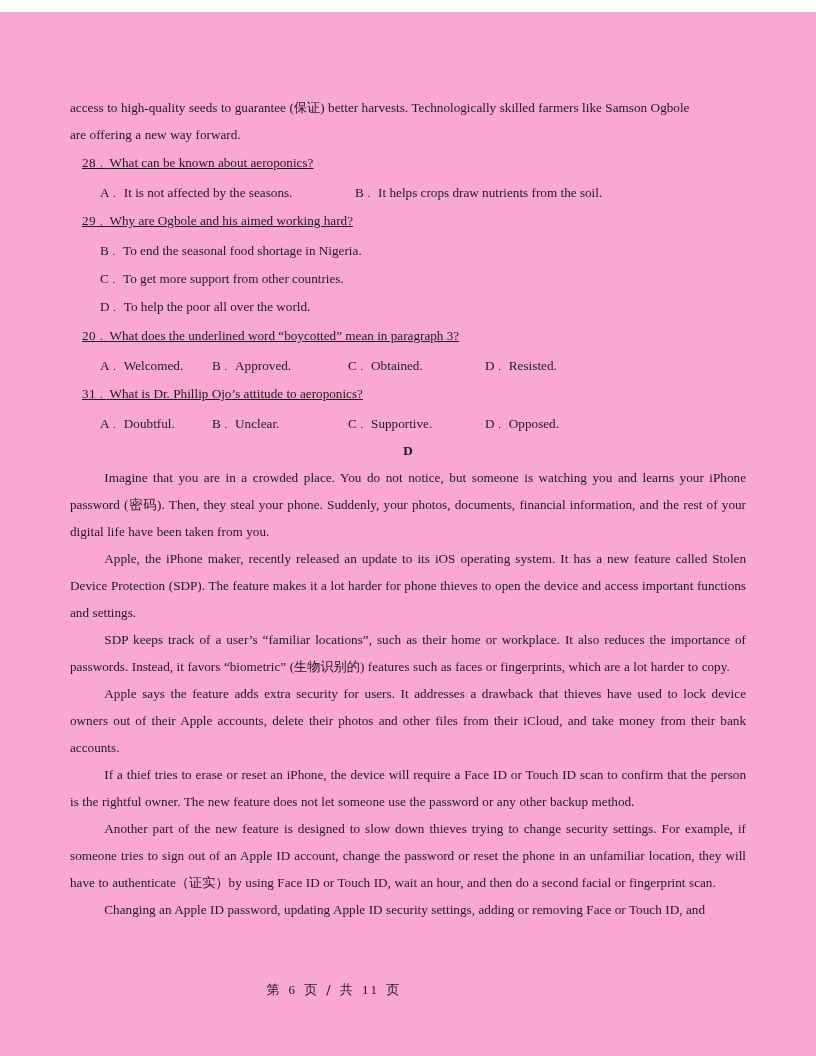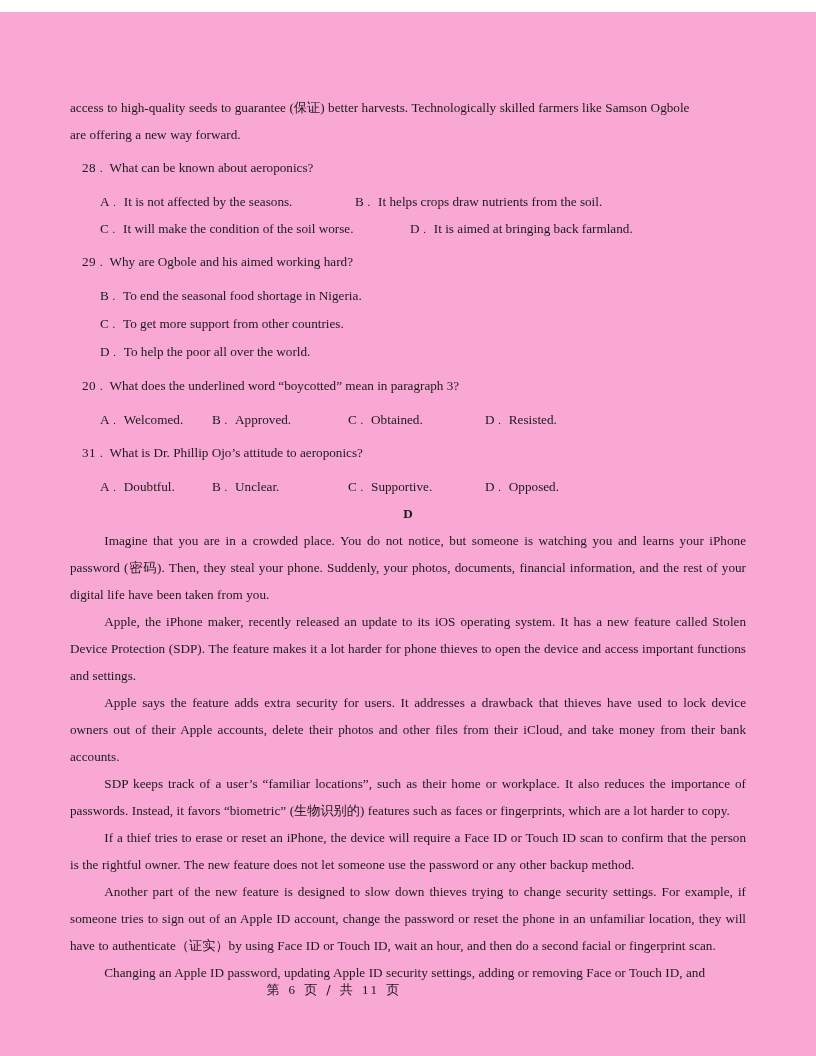--- a/index.html
+++ b/index.html
@@ -40,24 +40,25 @@
     text-justify: inter-word;
     margin: 0;
     word-spacing: 0.2px;
   }
   .para.indent { text-indent: 2.6em; }
   .para.cont   { text-indent: 0; }
 
   
   .q-stem {
     font-size: 13.2px;
-    line-height: 39px;
+    line-height: 30px;
     margin: 0;
     padding-left: 12px;
     white-space: nowrap;
+    text-decoration: underline;
   }
   .q-num { letter-spacing: 0.5px; }
   .q-dot { font-family: "DejaVu Sans", sans-serif; font-size: 10px; }
 
   
   .opt-row {
     font-size: 13.2px;
     line-height: 27px;
     margin: 0;
     position: relative;
@@ -133,24 +134,20 @@
     <p class="para cont">access to high-quality seeds to guarantee (保证) better harvests. Technologically skilled farmers like Samson Ogbole</p>
     <p class="para cont">are offering a new way forward.</p>
 
     <p class="q-stem">
       <span class="q-num">28</span><span class="q-dot">．</span>&nbsp;<span>What can be known about aeroponics?</span>
     </p>
     <div class="opt-row">
       <span class="opt c-a"><span class="opt-letter">A</span><span class="opt-sep">．</span>&nbsp;<span>It is not affected by the seasons.</span></span>
       <span class="opt c-b2"><span class="opt-letter">B</span><span class="opt-sep">．</span>&nbsp;<span>It helps crops draw nutrients from the soil.</span></span>
     </div>
-    <div class="opt-row">
-      <span class="opt c-a"><span class="opt-letter">C</span><span class="opt-sep">．</span>&nbsp;<span>It will make the condition of the soil worse.</span></span>
-      <span class="opt c-d2"><span class="opt-letter">D</span><span class="opt-sep">．</span>&nbsp;<span>It is aimed at bringing back farmland.</span></span>
-    </div>
 
     <p class="q-stem">
       <span class="q-num">29</span><span class="q-dot">．</span>&nbsp;<span>Why are Ogbole and his aimed working hard?</span>
     </p>
     <p class="opt-stack"><span class="opt-letter">B</span><span class="opt-sep">．</span>&nbsp;<span>To end the seasonal food shortage in Nigeria.</span></p>
     <p class="opt-stack"><span class="opt-letter">C</span><span class="opt-sep">．</span>&nbsp;<span>To get more support from other countries.</span></p>
     <p class="opt-stack"><span class="opt-letter">D</span><span class="opt-sep">．</span>&nbsp;<span>To help the poor all over the world.</span></p>
 
     <p class="q-stem">
       <span class="q-num">20</span><span class="q-dot">．</span>&nbsp;<span>What does the underlined word “boycotted” mean in paragraph 3?</span>
@@ -169,22 +166,22 @@
       <span class="opt f-a"><span class="opt-letter">A</span><span class="opt-sep">．</span>&nbsp;<span>Doubtful.</span></span>
       <span class="opt f-b"><span class="opt-letter">B</span><span class="opt-sep">．</span>&nbsp;<span>Unclear.</span></span>
       <span class="opt f-c"><span class="opt-letter">C</span><span class="opt-sep">．</span>&nbsp;<span>Supportive.</span></span>
       <span class="opt f-d"><span class="opt-letter">D</span><span class="opt-sep">．</span>&nbsp;<span>Opposed.</span></span>
     </div>
 
     <p class="section-letter">D</p>
 
     <p class="para indent">Imagine that you are in a crowded place. You do not notice, but someone is watching you and learns your iPhone password (密码). Then, they steal your phone. Suddenly, your photos, documents, financial information, and the rest of your digital life have been taken from you.</p>
     <p class="para indent">Apple, the iPhone maker, recently released an update to its iOS operating system. It has a new feature called Stolen Device Protection (SDP). The feature makes it a lot harder for phone thieves to open the device and access important functions and settings.</p>
+    <p class="para indent">SDP keeps track of a user’s “familiar locations”, such as their home or workplace. It also reduces the importance of passwords. Instead, it favors “biometric” (生物识别的) features such as faces or fingerprints, which are a lot harder to copy.</p>
     <p class="para indent">Apple says the feature adds extra security for users. It addresses a drawback that thieves have used to lock device owners out of their Apple accounts, delete their photos and other files from their iCloud, and take money from their bank accounts.</p>
-    <p class="para indent">SDP keeps track of a user’s “familiar locations”, such as their home or workplace. It also reduces the importance of passwords. Instead, it favors “biometric” (生物识别的) features such as faces or fingerprints, which are a lot harder to copy.</p>
     <p class="para indent">If a thief tries to erase or reset an iPhone, the device will require a Face ID or Touch ID scan to confirm that the person is the rightful owner. The new feature does not let someone use the password or any other backup method.</p>
     <p class="para indent">Another part of the new feature is designed to slow down thieves trying to change security settings. For example, if someone tries to sign out of an Apple ID account, change the password or reset the phone in an unfamiliar location, they will have to authenticate（证实）by using Face ID or Touch ID, wait an hour, and then do a second facial or fingerprint scan.</p>
     <p class="para indent">Changing an Apple ID password, updating Apple ID security settings, adding or removing Face or Touch ID, and</p>
 
   </div>
 
   <div id="footer">
     <span>第</span>
     <span class="fnum">6</span>
     <span>页 /</span>

